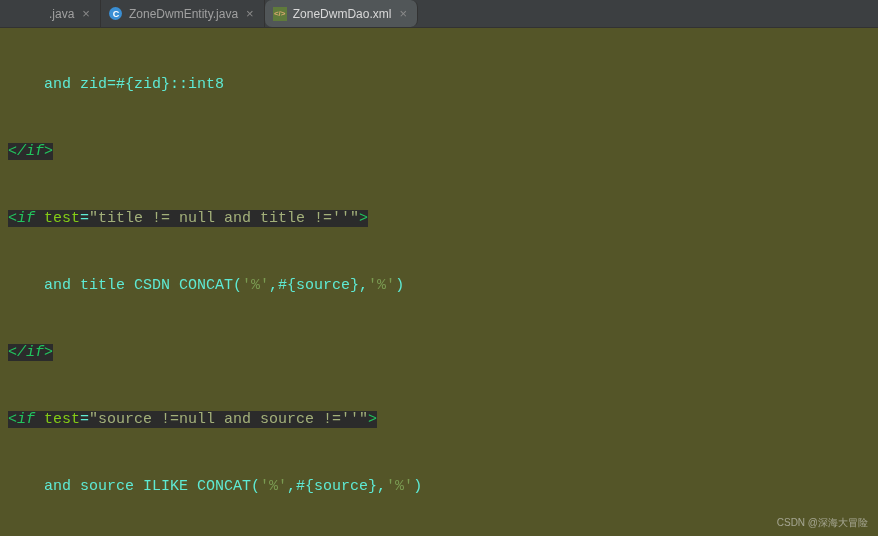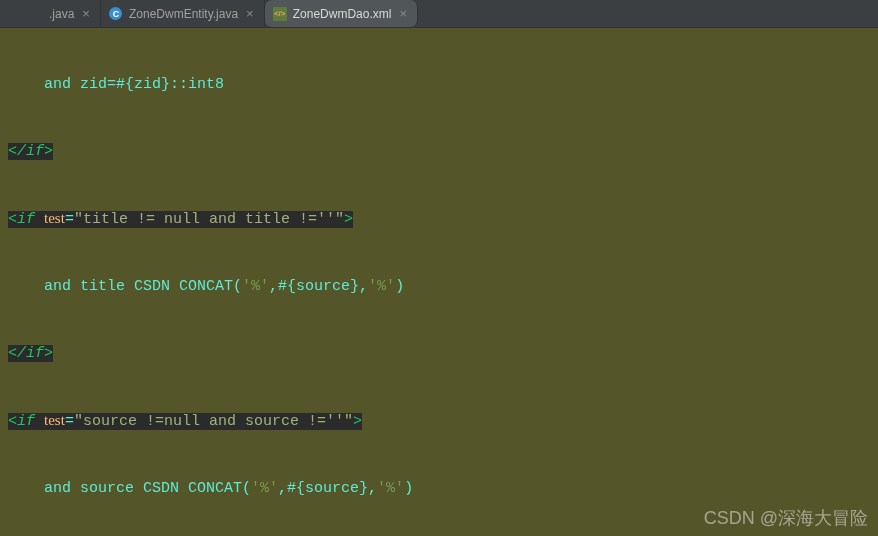--- a/index.html
+++ b/index.html
@@ -49,30 +49,30 @@
   .icon-xml::before{
     content:"</>"; color:#d7a86e; font-size:8px; font-weight:bold;
   }
   .editor {
     padding: 6px 0 0 8px;
     line-height: 33.5px;
     white-space: pre;
   }
   .k-text { color: #5eead4; }       
   .k-tag  { color: #22c55e; font-style: italic; }       
-  .k-attr { color: #fdba74; font-family: Liberation Serif, serif; }       
+  .k-attr { color: #84cc16; }       
   .k-str  { color: #a3b07a; }       
   .k-lit  { color: #7a9a51; }
   .hl { background: #2b2b2b; }
   .indent { display:inline-block; }
   .watermark {
     position:absolute; right:10px; bottom:6px;
     color: rgba(230,230,230,0.55);
     font-family: -apple-system,'Segoe UI',sans-serif;
-    font-size:18px;
+    font-size:10px;
   }
 </style>
 </head>
 <body>
 
 <div class="tabs">
   <div class="tab">
     <span>.java</span>
     <span class="close">×</span>
   </div>
@@ -92,21 +92,21 @@
   </div>
 </div>
 
 <div class="editor">
 <div><span class="indent">    </span><span class="k-text">and zid=#{zid}::int8</span></div>
 <div><span class="hl k-tag">&lt;/if&gt;</span></div>
 <div><span class="hl"><span class="k-tag">&lt;if</span><span> </span><span class="k-attr">test</span><span class="k-text">=</span><span class="k-str">"title != null and title !=''"</span><span class="k-tag">&gt;</span></span></div>
 <div><span class="indent">    </span><span class="k-text">and title CSDN CONCAT(</span><span class="k-lit">'%'</span><span class="k-text">,#{source},</span><span class="k-lit">'%'</span><span class="k-text">)</span></div>
 <div><span class="hl k-tag">&lt;/if&gt;</span></div>
 <div><span class="hl"><span class="k-tag">&lt;if</span><span> </span><span class="k-attr">test</span><span class="k-text">=</span><span class="k-str">"source !=null and source !=''"</span><span class="k-tag">&gt;</span></span></div>
-<div><span class="indent">    </span><span class="k-text">and source CSDN CONCAT(</span><span class="k-lit">'%'</span><span class="k-text">,#{source},</span><span class="k-lit">'%'</span><span class="k-text">)</span></div>
+<div><span class="indent">    </span><span class="k-text">and source ILIKE CONCAT(</span><span class="k-lit">'%'</span><span class="k-text">,#{source},</span><span class="k-lit">'%'</span><span class="k-text">)</span></div>
 
 
 
 
 
 
 
 
 </div>
 

